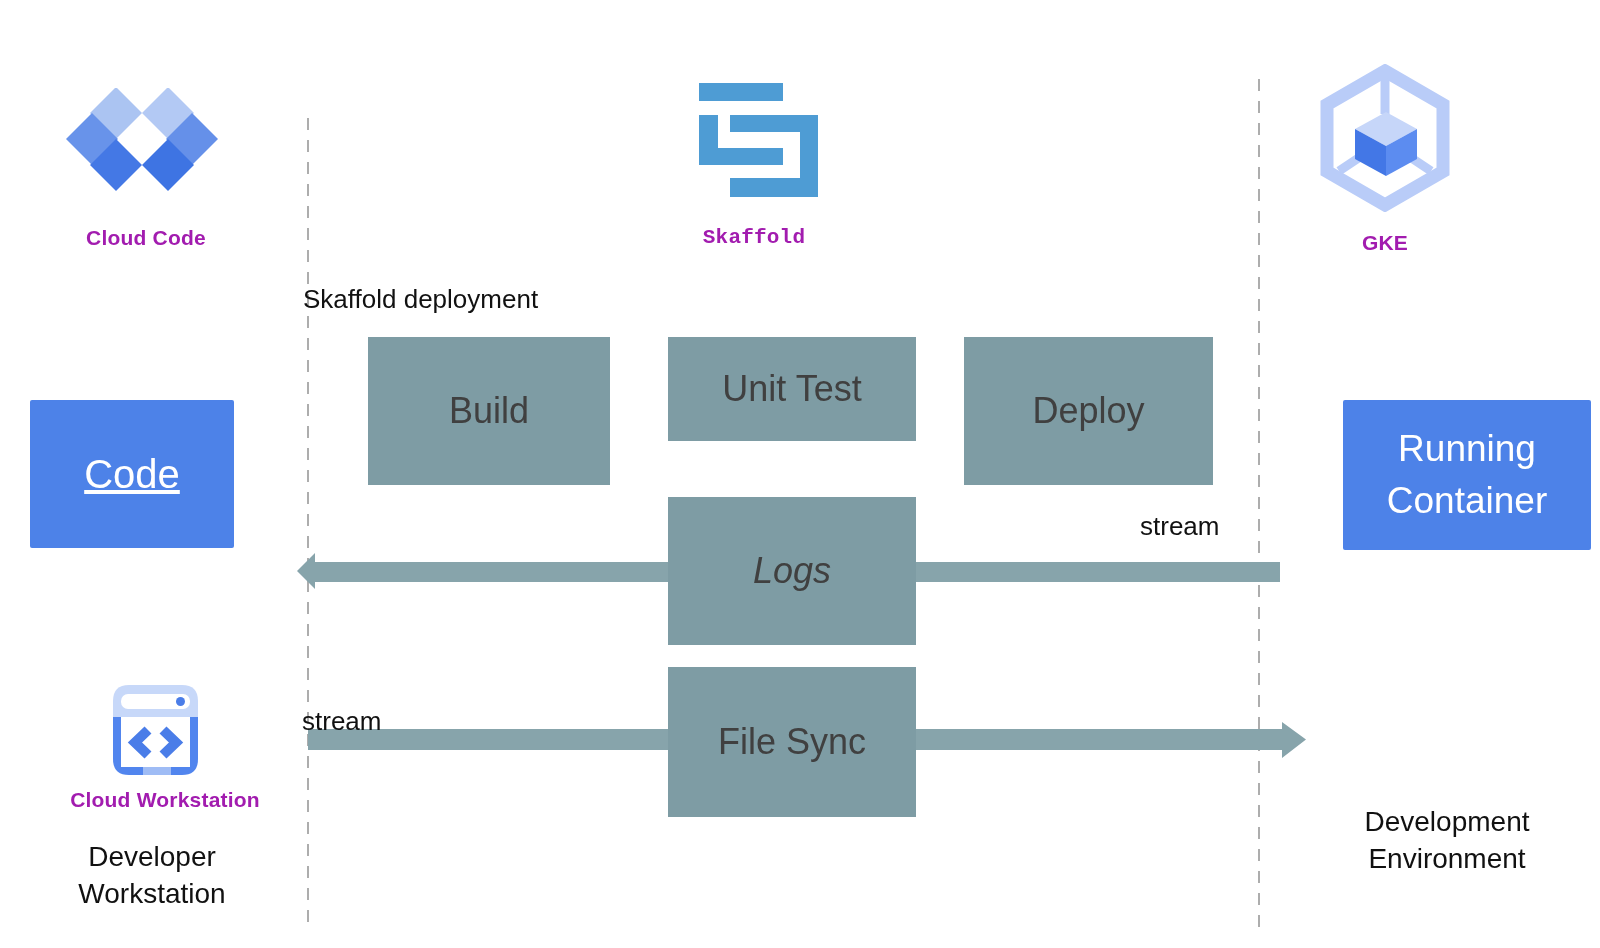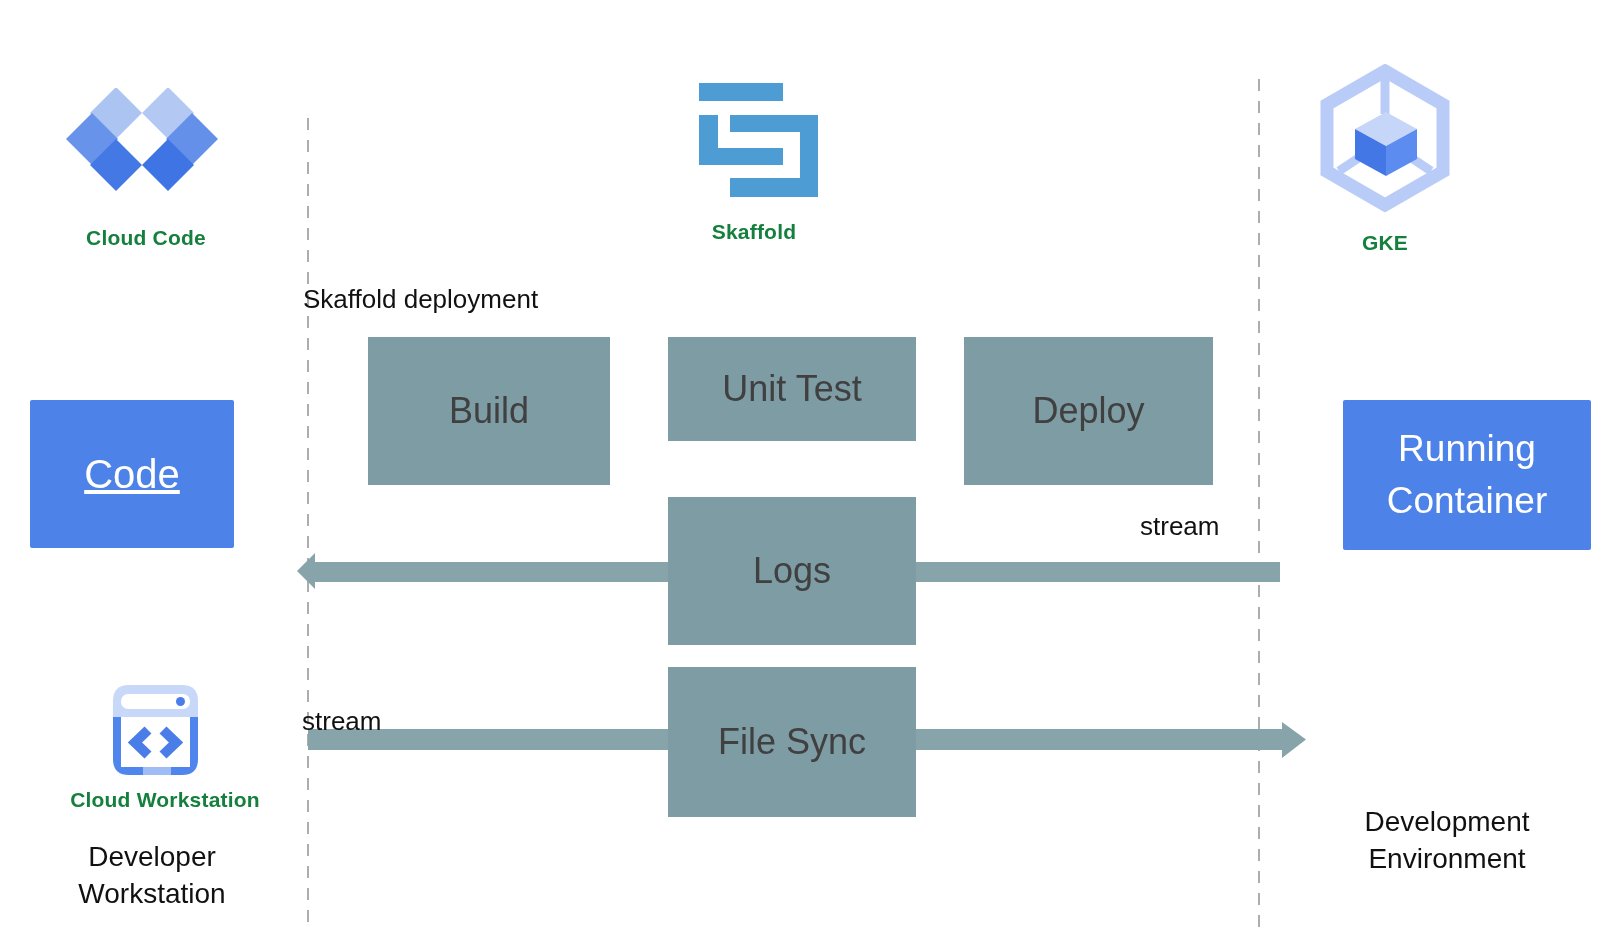--- a/index.html
+++ b/index.html
@@ -47,45 +47,45 @@
     display: flex;
     align-items: center;
     justify-content: center;
     color: #404040;
     font-size: 36px;
     text-align: center;
   }
   .box-build    { left: 368px; top: 337px; width: 242px; height: 148px; }
   .box-unittest { left: 668px; top: 337px; width: 248px; height: 104px; }
   .box-deploy   { left: 964px; top: 337px; width: 249px; height: 148px; }
-  .box-logs     { left: 668px; top: 497px; width: 248px; height: 148px; }
+  .box-logs     { left: 668px; top: 497px; width: 248px; height: 148px; font-style: italic; }
   .box-filesync { left: 668px; top: 667px; width: 248px; height: 150px; }
 
   
   .annot {
     position: absolute;
     color: #111111;
     font-size: 26px;
     white-space: nowrap;
   }
   .annot-initial { left: 303px; top: 284px; }
   .annot-watch   { left: 302px; top: 706px; }
   .annot-stream  { left: 1140px; top: 511px; width: 116px; text-align: left; }
 
   
   .icon-caption {
     position: absolute;
-    color: #15803d;
+    color: #a21caf;
     font-size: 21px;
     font-weight: bold;
     text-align: center;
     letter-spacing: 0.2px;
   }
   .cap-cloudcode   { left: 46px;   top: 226px; width: 200px; }
-  .cap-skaffold    { left: 654px;  top: 220px; width: 200px; }
+  .cap-skaffold    { left: 654px;  top: 226px; width: 200px; font-family: Liberation Mono, monospace; }
   .cap-gke         { left: 1285px; top: 231px; width: 200px; }
   .cap-workstation { left: 40px;   top: 788px; width: 250px; }
 
   
   .big-caption {
     position: absolute;
     color: #111111;
     font-size: 28px;
     line-height: 37px;
     text-align: center;

